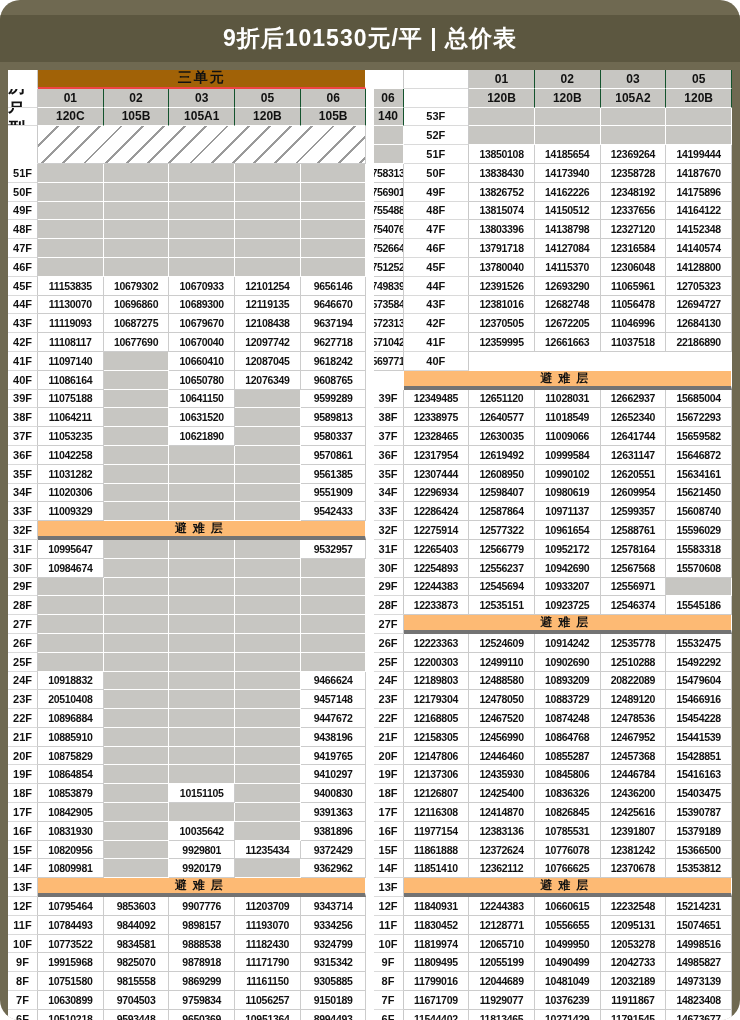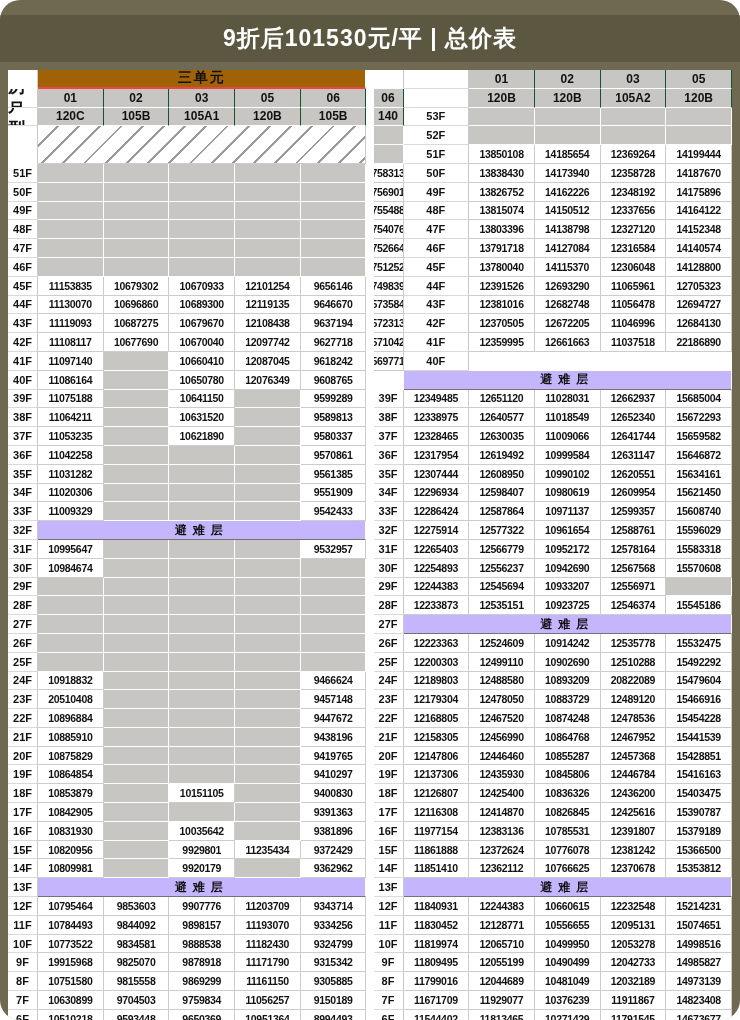--- a/index.html
+++ b/index.html
@@ -44,22 +44,22 @@
   }
   .ecell {
     background:#c7c6c2;
     border-right:1px solid #ffffff; border-bottom:1px solid #ffffff;
   }
   .vcell {
     background:#ffffff; color:#111; font-weight:bold; font-size:10.5px; letter-spacing:-0.3px;
     border-right:1px solid #cccccc; border-bottom:1px solid #cccccc;
   }
   .refuge {
-    background:#c4b5fd; color:#111; font-weight:bold; font-size:12px; letter-spacing:6px;
-    border-right:1px solid #ffffff; border-bottom:1px solid #737373;
+    background:#fdba74; color:#111; font-weight:bold; font-size:12px; letter-spacing:6px;
+    border-right:1px solid #ffffff; border-bottom:4px solid #737373;
   }
   .hatch {
     background:#ffffff repeating-linear-gradient(135deg, transparent 0 13px, #9a9a9a 13px 15px);
     border-right:1px solid #cccccc; border-bottom:1px solid #cccccc;
   }
   .watermark {
     position:absolute; right:5px; top:1044px; z-index:9;
     font-size:17px; color:rgba(80,80,80,0.85); white-space:nowrap;
   }
 </style>

